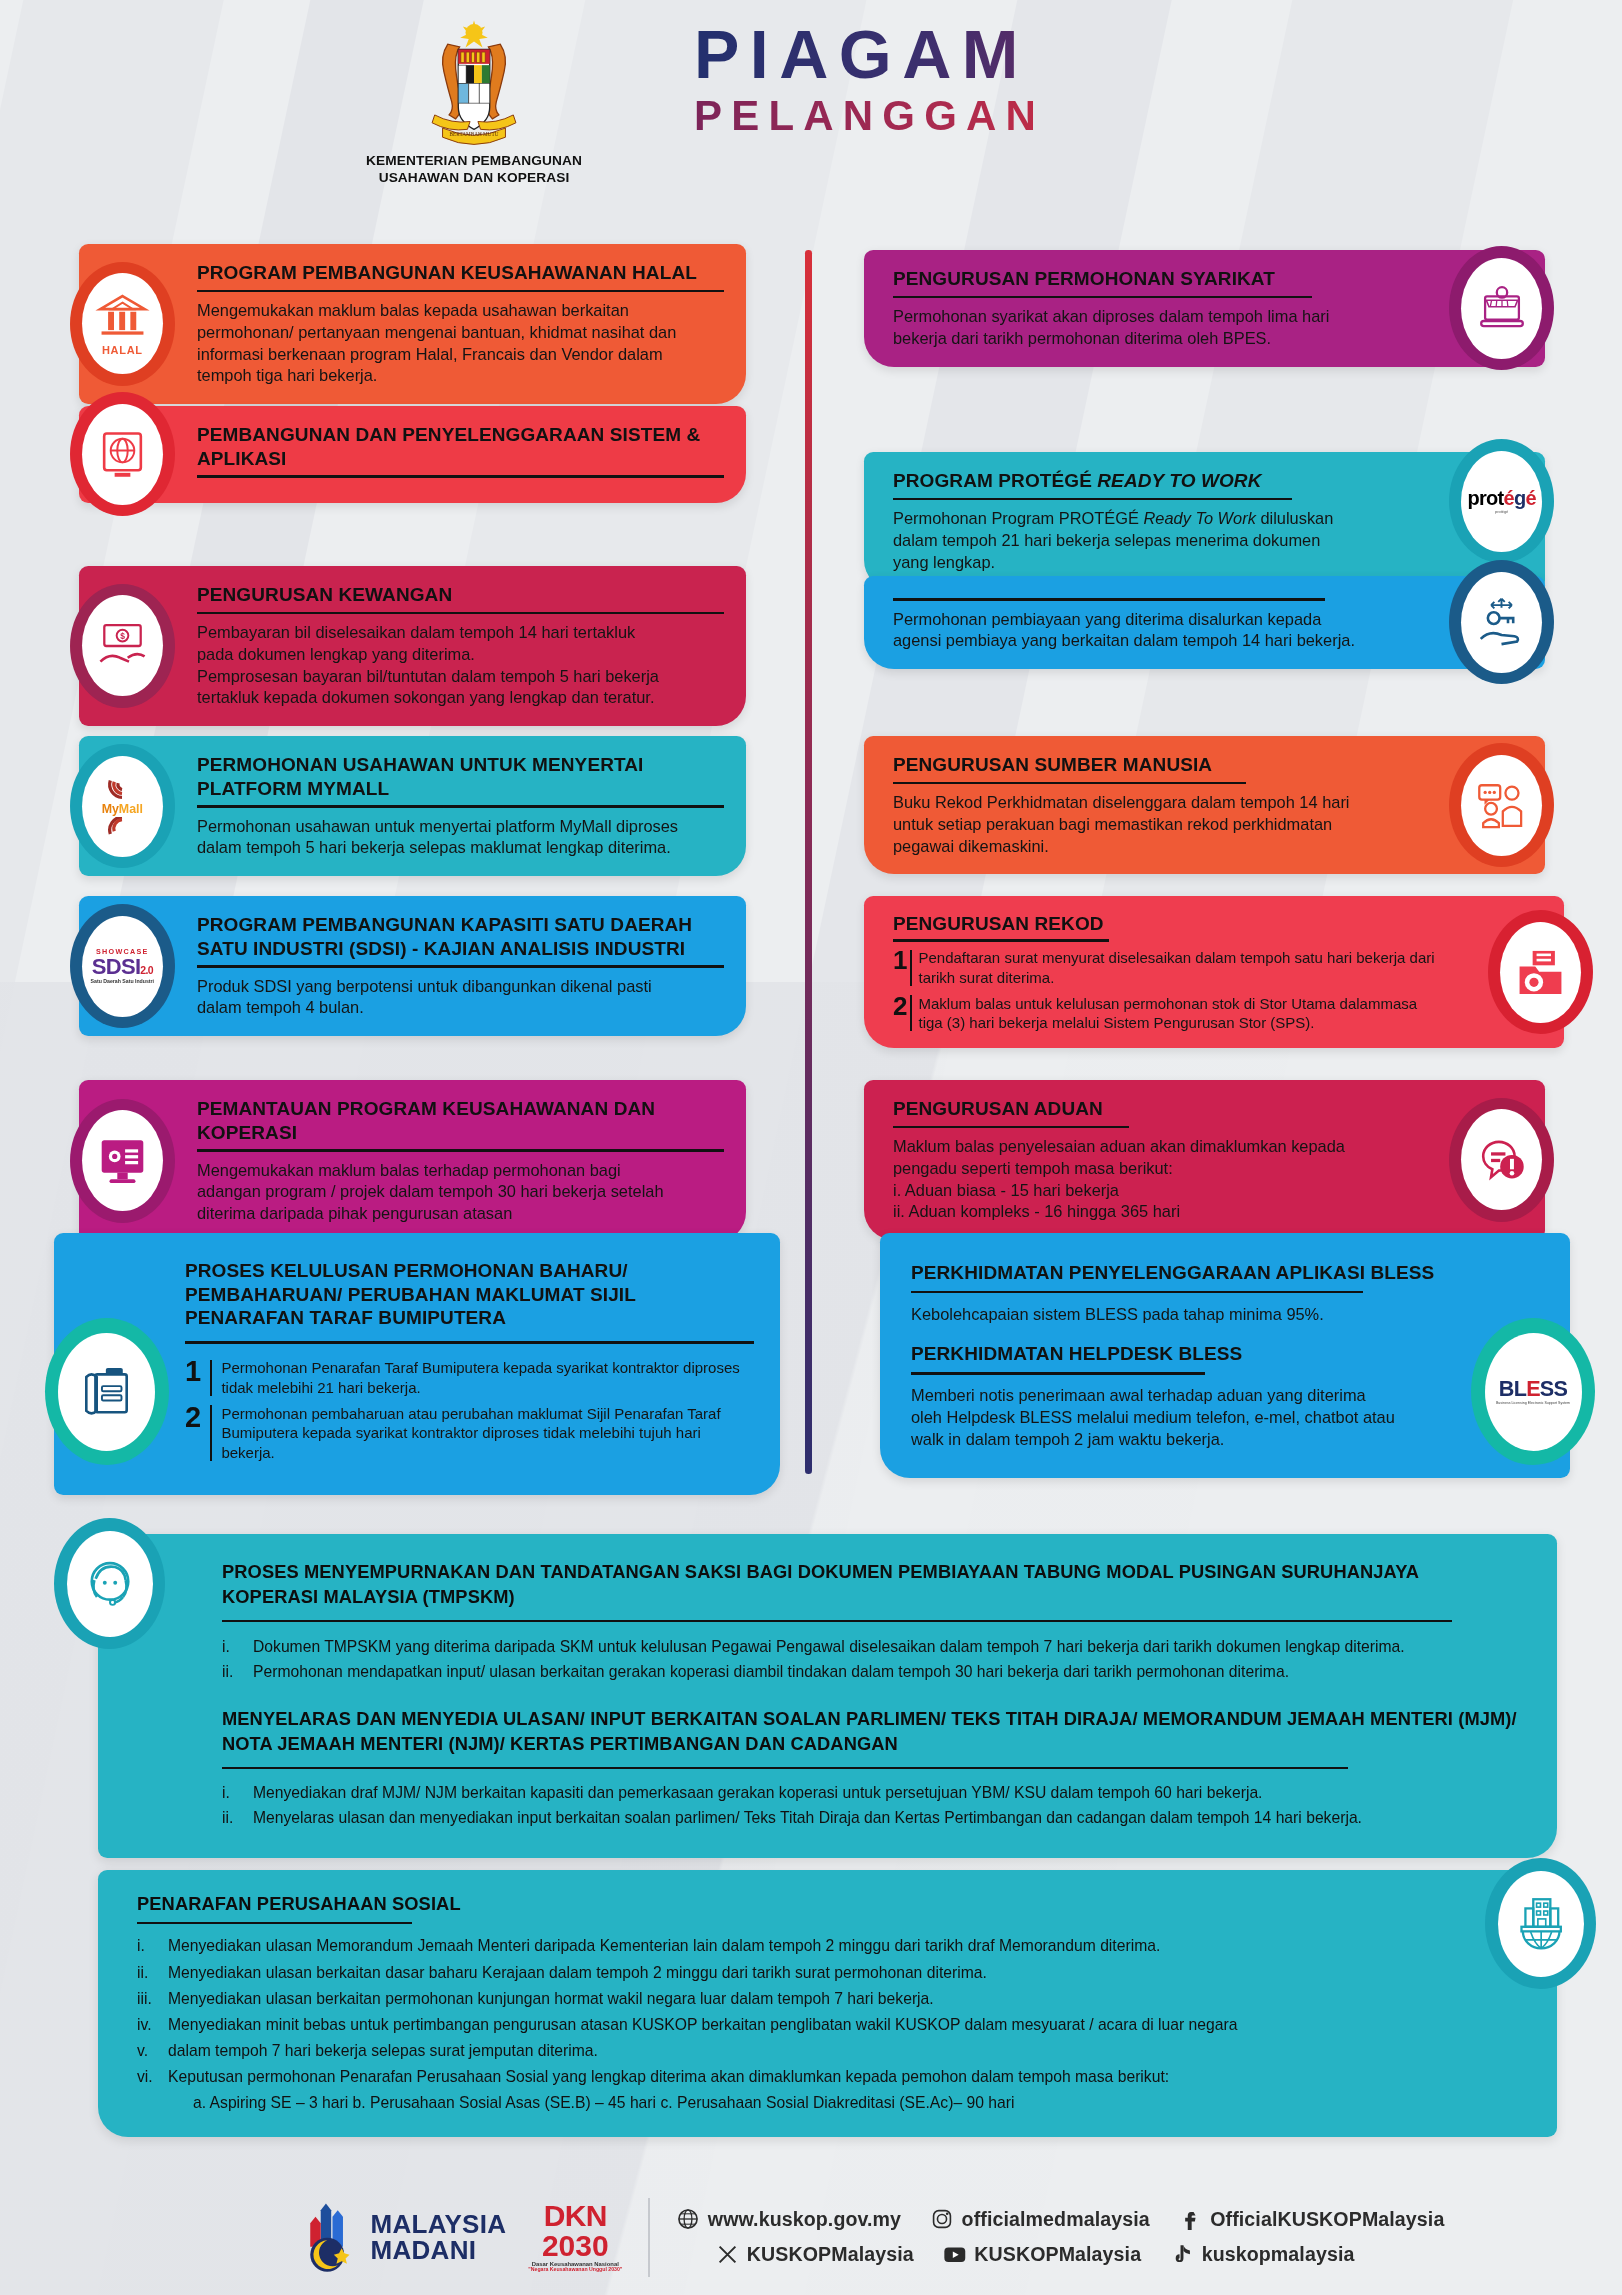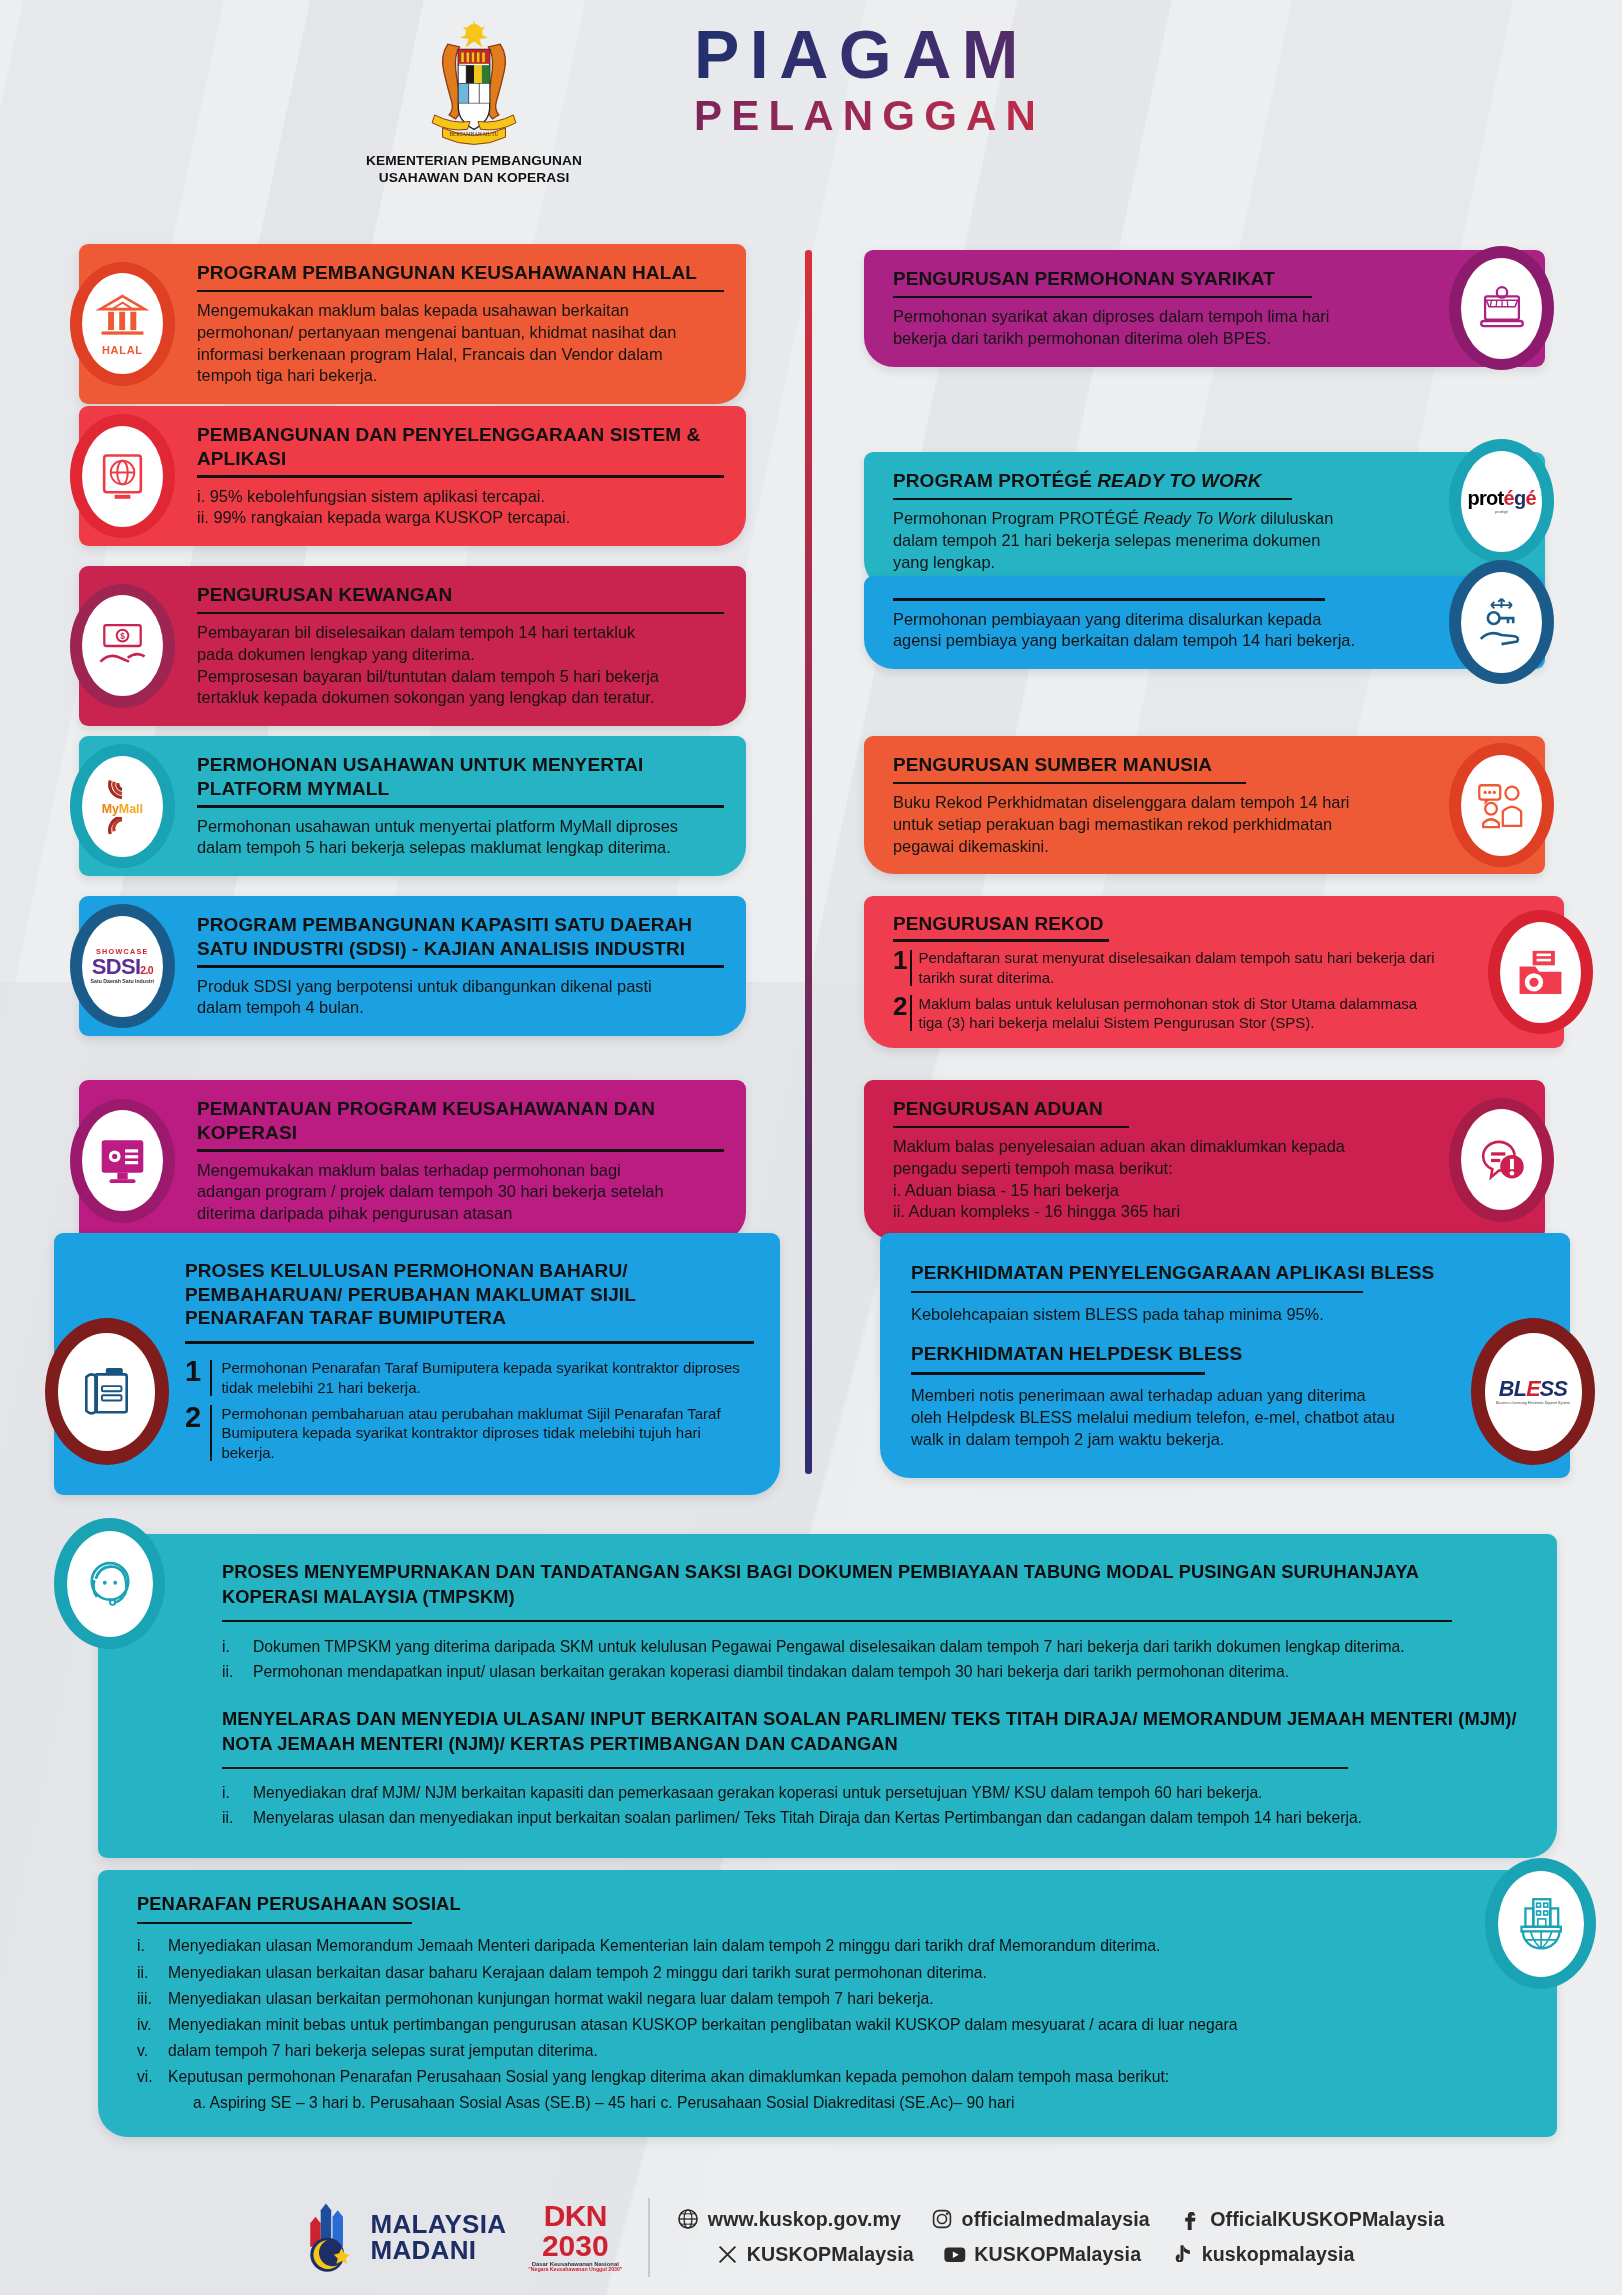--- a/index.html
+++ b/index.html
@@ -60,21 +60,21 @@
   .numrow{display:flex;align-items:flex-start;margin-bottom:6.5px;}
   .numrow .n{font-size:29px;font-weight:bold;color:#111;line-height:.95;width:22px;flex:none;}
   .numrow .bar{width:2.6px;background:#111;align-self:stretch;margin:1.3px 9.2px 1.3px 2.6px;flex:none;}
   .numrow .tx{font-size:15px;line-height:1.3;color:#141414;}
 
   
   .c-orange .body{background:#ef5a36;}   .c-orange .ico{background:#df3f22;}
   .c-red    .body{background:#ee3b46;}   .c-red .ico{background:#e02733;}
   .c-magent .body{background:#c9234f;}   .c-magent .ico{background:#9e2452;}
   .c-teal   .body{background:#26b3c4;}   .c-teal .ico{background:#1aa2b5;}
-  .c-blue   .body{background:#1ba0e2;}   .c-blue .ico{background:#7f1d1d;font-style:italic;}
+  .c-blue   .body{background:#1ba0e2;}   .c-blue .ico{background:#14b8a6;}
   .c-purple .body{background:#ba1c82;}   .c-purple .ico{background:#9b1a6e;}
   .c-plum   .body{background:#a92284;}   .c-plum .ico{background:#8d1b6d;}
   .c-crims  .body{background:#ef3d4f;}   .c-crims .ico{background:#d82131;}
   .c-rose   .body{background:#cc2150;}   .c-rose .ico{background:#a81c49;}
   .c-dblue  .body{background:#1ba0e2;}   .c-dblue .ico{background:#1b5b89;}
 
   
   .panel{position:absolute;display:flex;}
   .panel .body{position:relative;background:#26b3c4;border-radius:9.2px;padding:26px 39px 26px 124px;
     box-shadow:0 3.9px 10.5px rgba(0,0,0,.10);border-bottom-right-radius:30px;}
@@ -189,24 +189,20 @@
     </div>
   </div>
 
   <div class="card left c-red" style="left:79px;top:406px;width:667px;">
     <div class="body" style="width:100%;">
       <h3 class="ctitle">
         <span class="ln">PEMBANGUNAN DAN PENYELENGGARAAN</span>
         <span class="ln">SISTEM &amp; APLIKASI</span>
       </h3>
       <div class="rule"></div>
-      <div class="ctext">
-        <span class="ln">i.  95% kebolehfungsian sistem aplikasi tercapai.</span>
-        <span class="ln">ii. 99% rangkaian kepada warga KUSKOP tercapai.</span>
-      </div>
     </div>
     <div class="ico">
       <div class="inner">
         <svg width="55" height="55" viewBox="0 0 84 84">
           <rect x="14" y="10" width="56" height="56" rx="4" fill="none" stroke="#ee3b46" stroke-width="4"></rect>
           <circle cx="42" cy="36" r="18" fill="none" stroke="#ee3b46" stroke-width="3"></circle>
           <ellipse cx="42" cy="36" rx="8" ry="18" fill="none" stroke="#ee3b46" stroke-width="3"></ellipse>
           <line x1="24" y1="36" x2="60" y2="36" stroke="#ee3b46" stroke-width="3"></line>
           <rect x="30" y="70" width="24" height="6" fill="#ee3b46"></rect>
         </svg>

